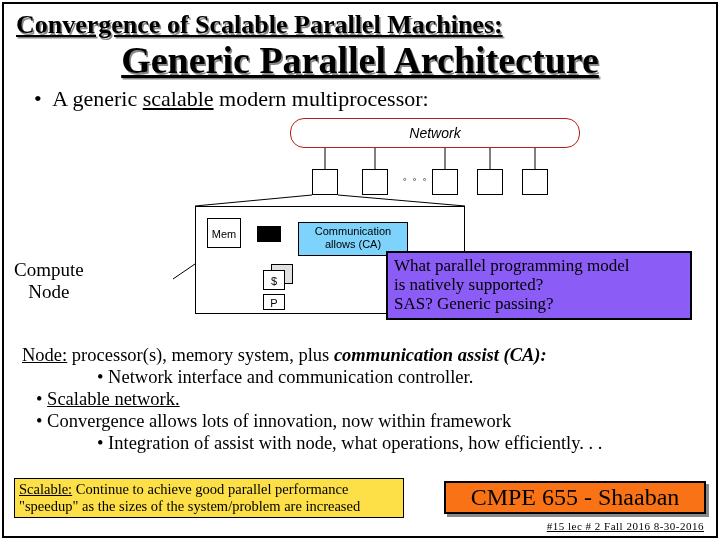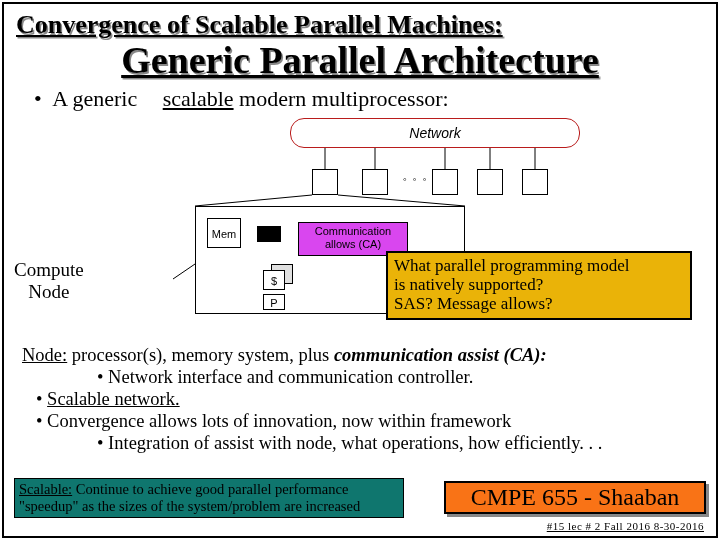--- a/index.html
+++ b/index.html
@@ -32,21 +32,21 @@
     text-decoration: underline;
     text-align: center;
     text-shadow: 1.5px 1.5px 0 #888;
     margin-top: -2px;
   }
   .bullet1 {
     font-size: 22px;
     margin: 4px 0 0 18px;
   }
   .bullet1 .dot { display:inline-block; width:14px; }
-  .scalable-ul { text-decoration: underline; margin-left: 20px; }
+  .scalable-ul { text-decoration: underline; }
   .diagram {
     position: relative;
     width: 530px;
     height: 200px;
     margin: 2px auto 0 auto;
   }
   .diagram svg { position:absolute; left:0; top:0; }
   .network-box {
     position: absolute;
     left: 195px; top: 4px;
@@ -86,21 +86,21 @@
     font-family:Arial,sans-serif; font-size:11px;
     text-align:center; line-height:30px;
   }
   .blackbox {
     position:absolute; left:162px; top:112px;
     width:24px; height:16px; background:#000;
   }
   .ca {
     position:absolute; left:203px; top:108px;
     width:110px; height:34px;
-    border:1px solid #000; background:#d946ef;
+    border:1px solid #000; background:#7dd3fc;
     font-family:Arial,sans-serif; font-size:11px;
     text-align:center; padding-top:2px; line-height:13px;
   }
   .cache {
     position:absolute; left:168px; top:156px;
     width:22px; height:20px;
     border:1px solid #000; background:#fff;
     font-family:Arial,sans-serif; font-size:11px;
     text-align:center; line-height:20px;
   }
@@ -121,21 +121,21 @@
     left: 10px; top: 255px;
     font-size: 19px;
     text-align: center;
     line-height: 22px;
   }
   .callout {
     position:absolute;
     left: 382px; top: 247px;
     width: 306px;
     border: 2px solid #000;
-    background:#eab308;
+    background:#8b5cf6;
     font-size: 17px;
     padding: 3px 6px 5px 6px;
     line-height: 19px;
   }
   .body-text {
     position:absolute;
     left: 14px; top: 340px;
     right: 14px;
     font-size: 18.5px;
     line-height: 22px;
@@ -146,21 +146,21 @@
   .ul { text-decoration: underline; }
   .bi { font-style: italic; font-weight: bold; }
   .footer-left {
     position:absolute;
     left: 10px; bottom: 18px;
     width: 390px;
     border: 1.5px solid #000;
     font-size: 14.5px;
     padding: 2px 4px;
     line-height: 17px;
-    background:#0f766e;
+    background:#fde047;
   }
   .footer-right {
     position:absolute;
     right: 10px; bottom: 22px;
     width: 262px;
     border: 2px solid #000;
     box-shadow: 3px 3px 0 #888;
     font-size: 24px;
     text-align: center;
     padding: 1px 2px;
@@ -226,21 +226,21 @@
   </div>
 
   <div class="compute-label">
     <span>Compute</span><br>
     <span>Node</span>
   </div>
 
   <div class="callout">
     <div>What parallel programming model</div>
     <div>is natively supported?</div>
-    <div>SAS?  Message allows?</div>
+    <div>SAS?  Generic passing?</div>
   </div>
 
   <div class="body-text">
     <div class="lvl1">
       <span class="ul">Node:</span><span> processor(s), memory system, plus </span><span class="bi">communication assist (CA):</span>
     </div>
     <div class="lvl2">• <span>Network interface and communication controller.</span></div>
     <div class="lvl1b">• <span class="ul">Scalable network.</span></div>
     <div class="lvl1b">• <span>Convergence allows lots of innovation, now within framework</span></div>
     <div class="lvl2">• <span>Integration of assist with node, what operations, how efficiently. . .</span></div>

